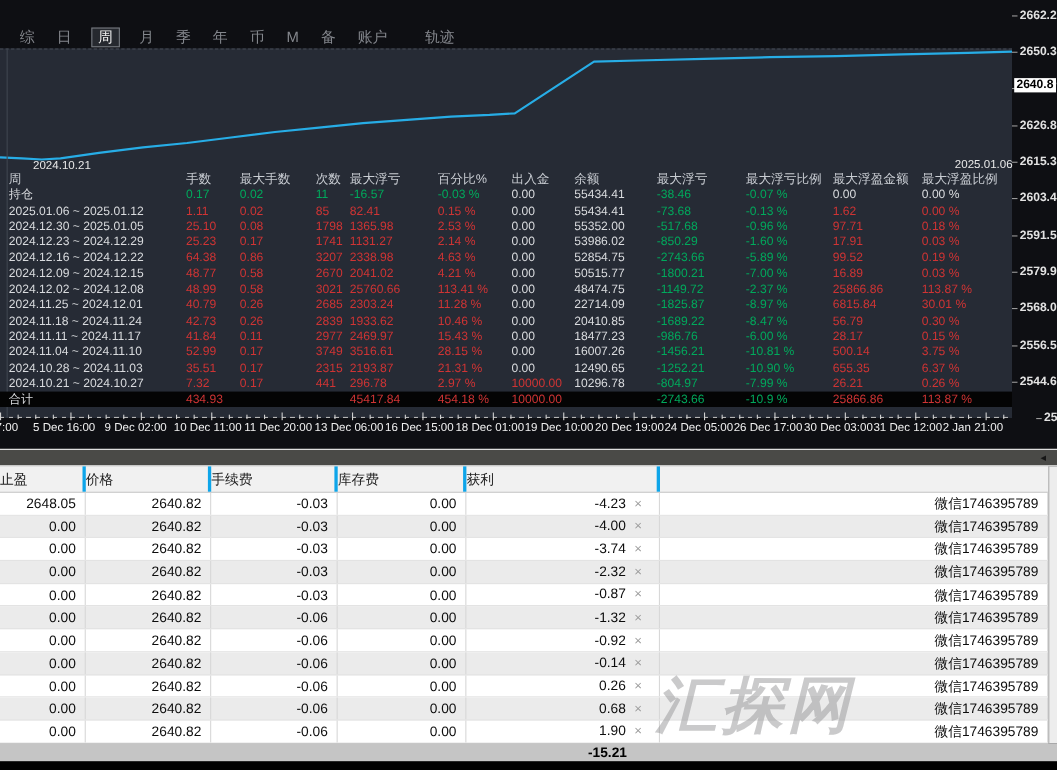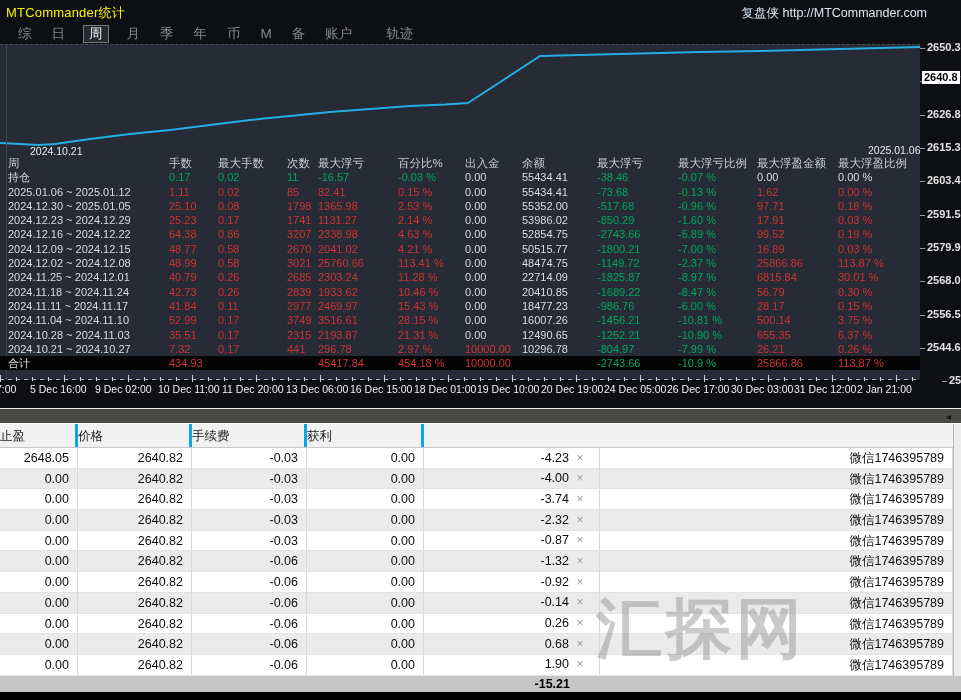--- a/index.html
+++ b/index.html
@@ -69,32 +69,28 @@
   .pcell{display:flex;justify-content:flex-end;align-items:center;gap:0;}
   .pval{flex:0 0 auto;}
   .xicon{flex:0 0 22px;text-align:center;color:#9c9c9c;font-size:12px;cursor:pointer;}
   .vstrip{position:absolute;top:424px;left:953px;width:8px;height:252px;background:#ededed;
           border-left:1px solid #b7b7b7;z-index:6;}
   .tfooter{position:absolute;top:676px;left:0;width:961px;height:21px;background:#c5c5c5;z-index:6;}
   .ftotal{position:absolute;left:424px;top:0;width:146px;text-align:right;font-size:12.5px;
           font-weight:bold;color:#000;line-height:16px;}
   .bblack{position:absolute;top:692px;left:0;width:961px;height:8px;background:#000;z-index:6;}
 
-  .watermark{position:absolute;left:596px;top:584px;z-index:10;font-size:66px;font-weight:bold;
-             color:rgba(150,150,152,0.5);letter-spacing:4px;pointer-events:none;}
+  .watermark{position:absolute;left:596px;top:604px;z-index:10;font-size:56px;font-weight:bold;
+             color:rgba(150,150,152,0.5);letter-spacing:4px;pointer-events:none;font-style:italic;}
 </style>
 </head>
 <body>
 
 <div class="stage">
 
-  <div class="titlebar">
-    <span class="title">MTCommander统计</span>
-    <span class="brand">复盘侠 http://MTCommander.com</span>
-  </div>
 
   <div class="menubar">
       <div class="mi">综</div>
       <div class="mi">日</div>
       <div class="mi sel">周</div>
       <div class="mi">月</div>
       <div class="mi">季</div>
       <div class="mi">年</div>
       <div class="mi">币</div>
       <div class="mi">M</div>
@@ -362,20 +358,21 @@
 
   <div class="hband">
     <span class="harrow">◂</span>
   </div>
 
   <div class="trades">
     <div class="thead" id="thead">
         <span>止盈</span>
         <span>价格</span>
         <span>手续费</span>
+        <span>库存费</span>
         <span>获利</span>
       </div>
     <div id="tbody">
         <div class="trow">
           <span>2648.05</span>
           <span>2640.82</span>
           <span>-0.03</span>
           <span>0.00</span>
           <span class="pcell">
             <span class="pval">-4.23</span>

